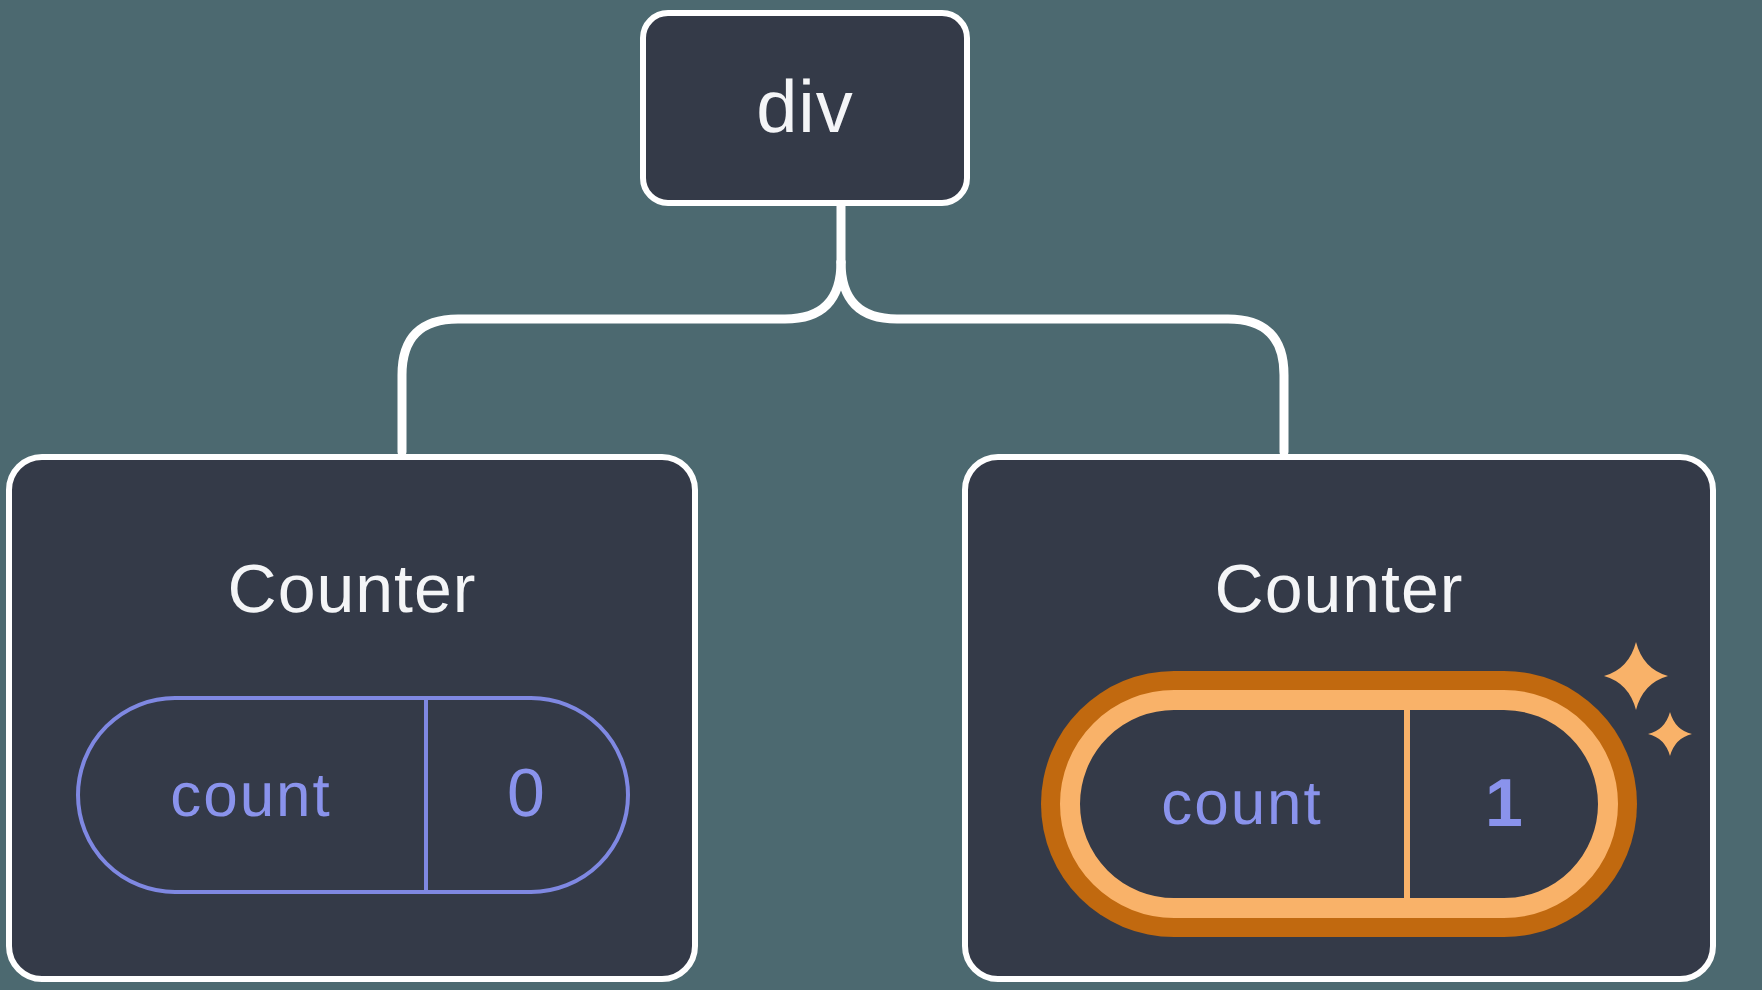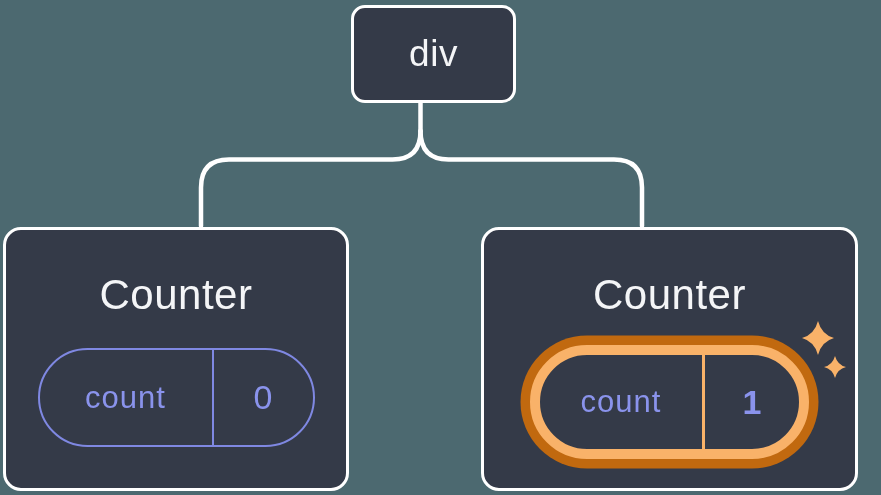--- a/index.html
+++ b/index.html
@@ -13,21 +13,21 @@
   .stage { position: absolute; inset: 0; }
 
   svg.connectors {
     position: absolute; left: 0; top: 0;
     width: 881px; height: 495px;
     pointer-events: none;
   }
 
   .node-root {
     position: absolute;
-    left: 351px; top: 5px;
+    left: 320px; top: 5px;
     width: 165px; height: 98px;
     box-sizing: border-box;
     background: #343A48;
     border: 3.5px solid #FFFFFF;
     border-radius: 14px;
     display: flex; align-items: center; justify-content: center;
     color: #F4F5F7;
     font-size: 37px;
     letter-spacing: 0.5px;
   }
@@ -43,21 +43,21 @@
     display: flex; flex-direction: column; align-items: center;
   }
   .card.left  { left: 3px;   width: 346px; }
   .card.right { left: 481px; width: 377px; }
 
   .card-title {
     margin-top: 43px;
     height: 44px;
     line-height: 44px;
     color: #F4F5F7;
-    font-size: 42px;
+    font-size: 34px;
     letter-spacing: 0.5px;
   }
 
   
   .pill {
     margin-top: 31px;
     box-sizing: border-box;
     width: 277px; height: 99px;
     border: 2.5px solid #7F88E2;
     border-radius: 60px;

